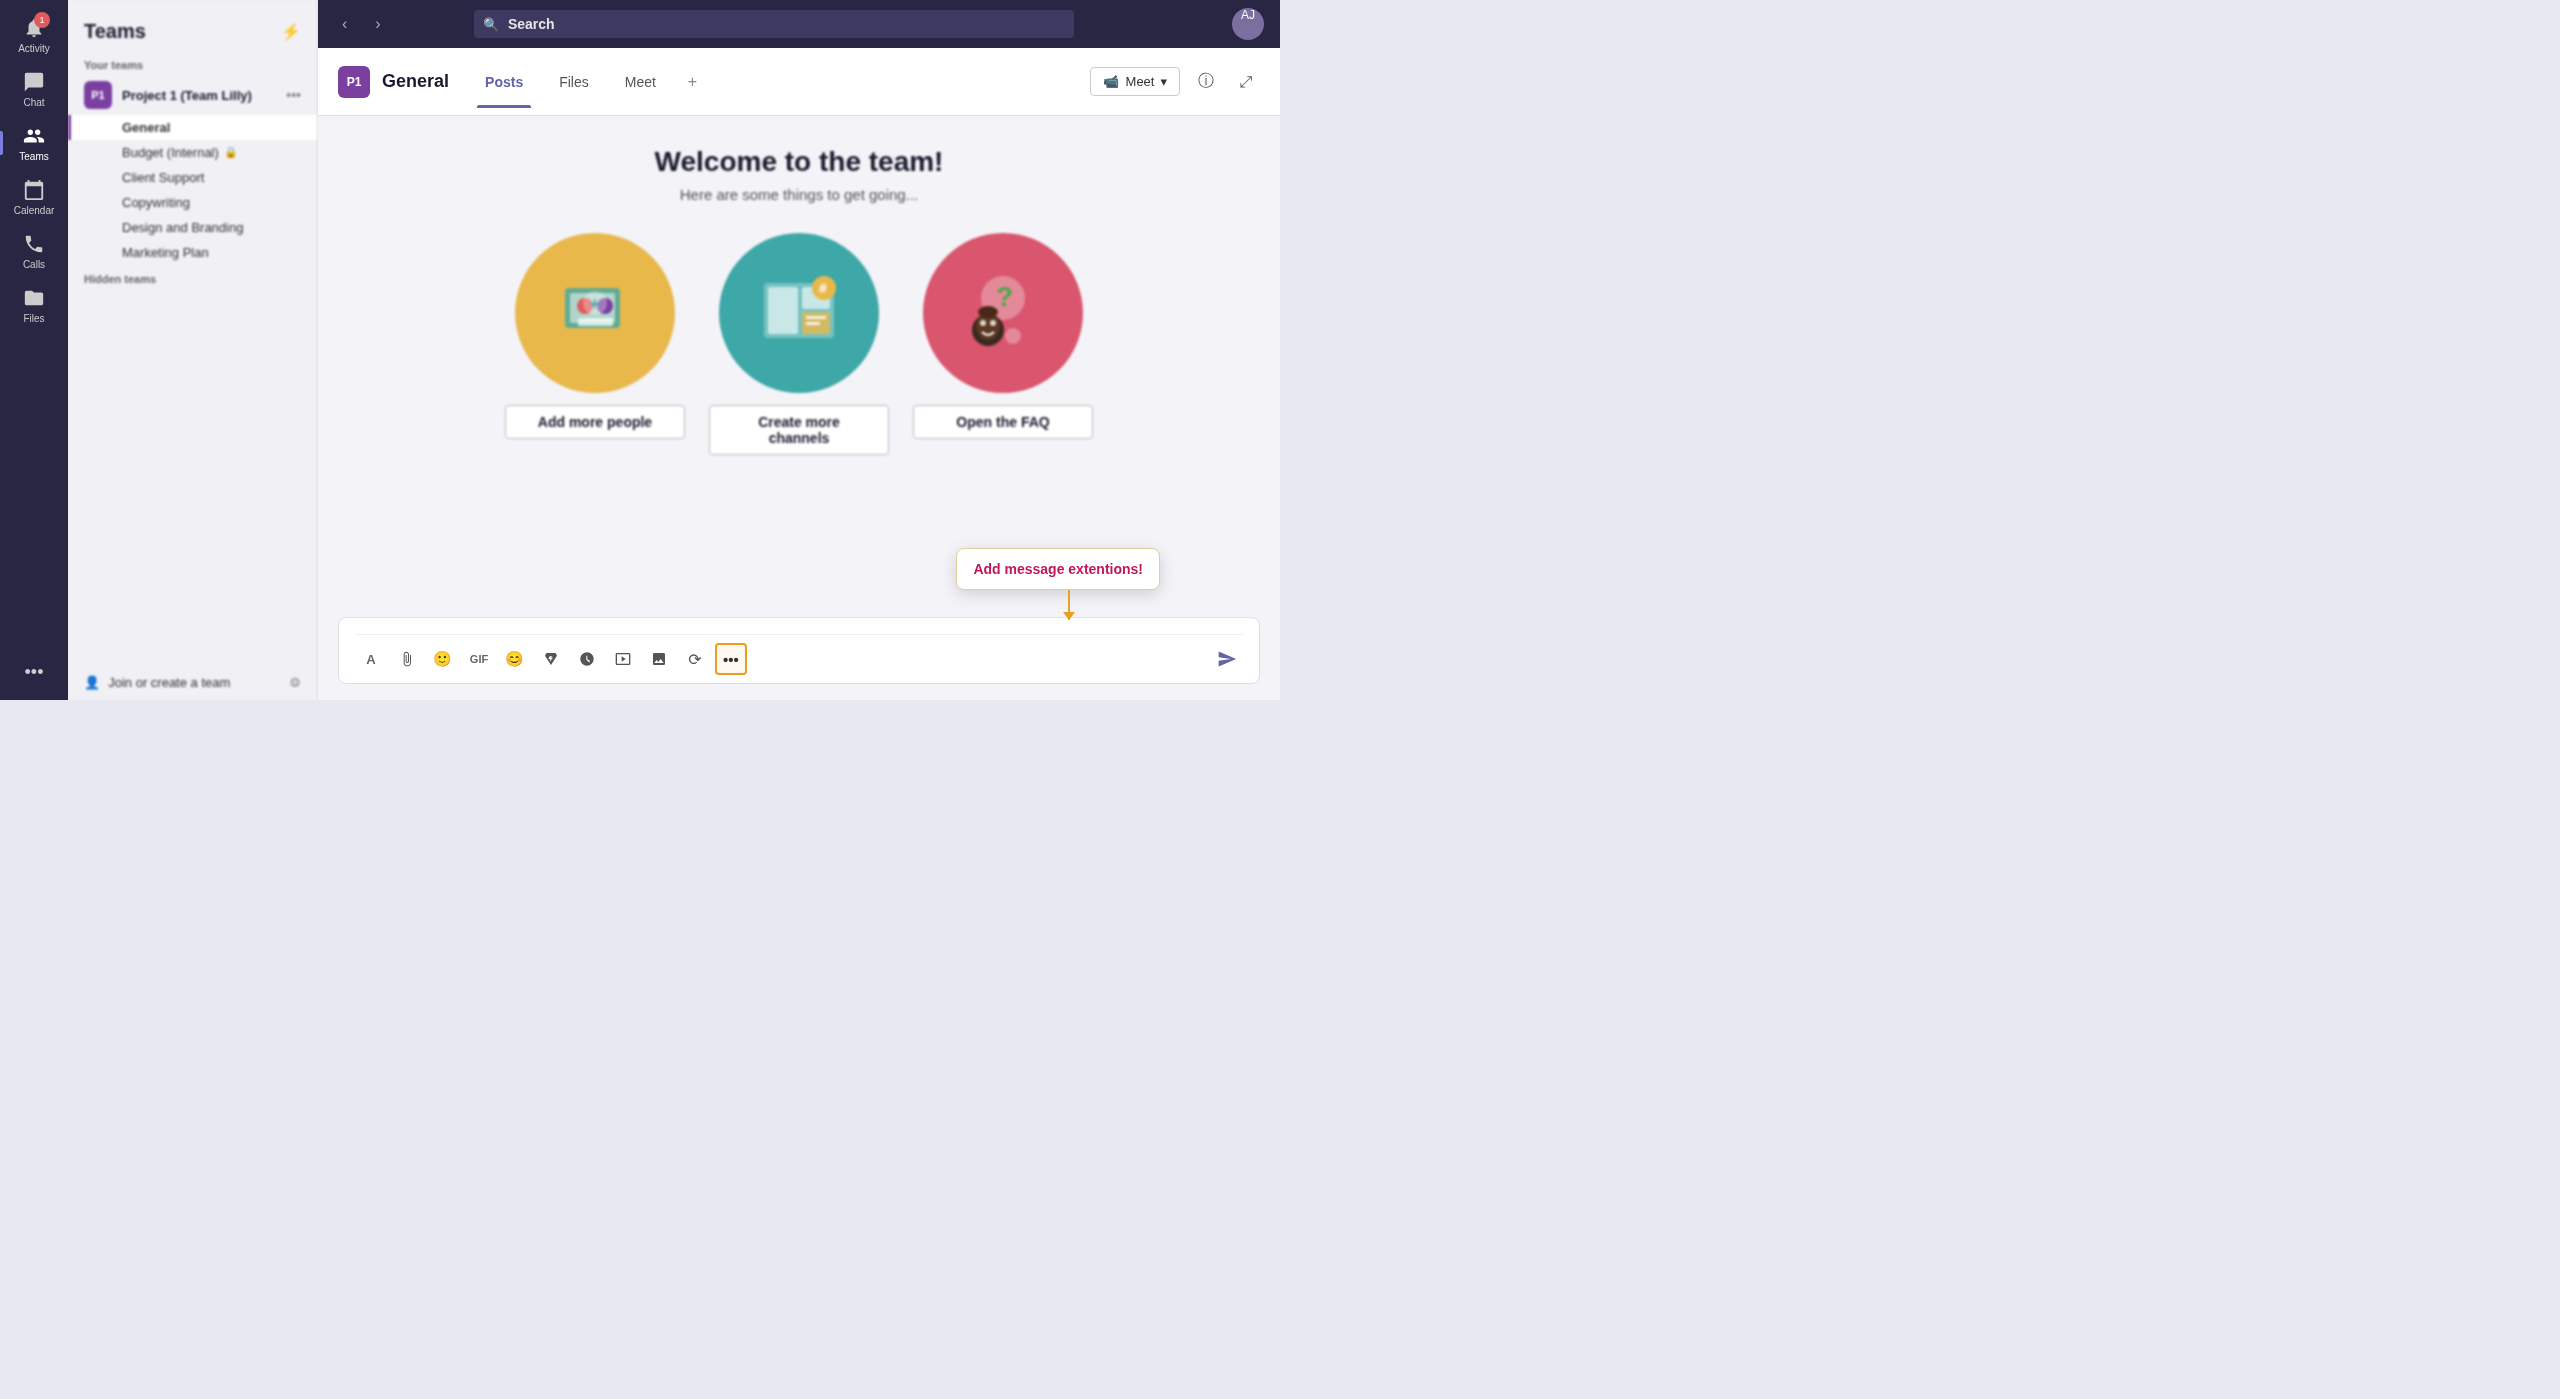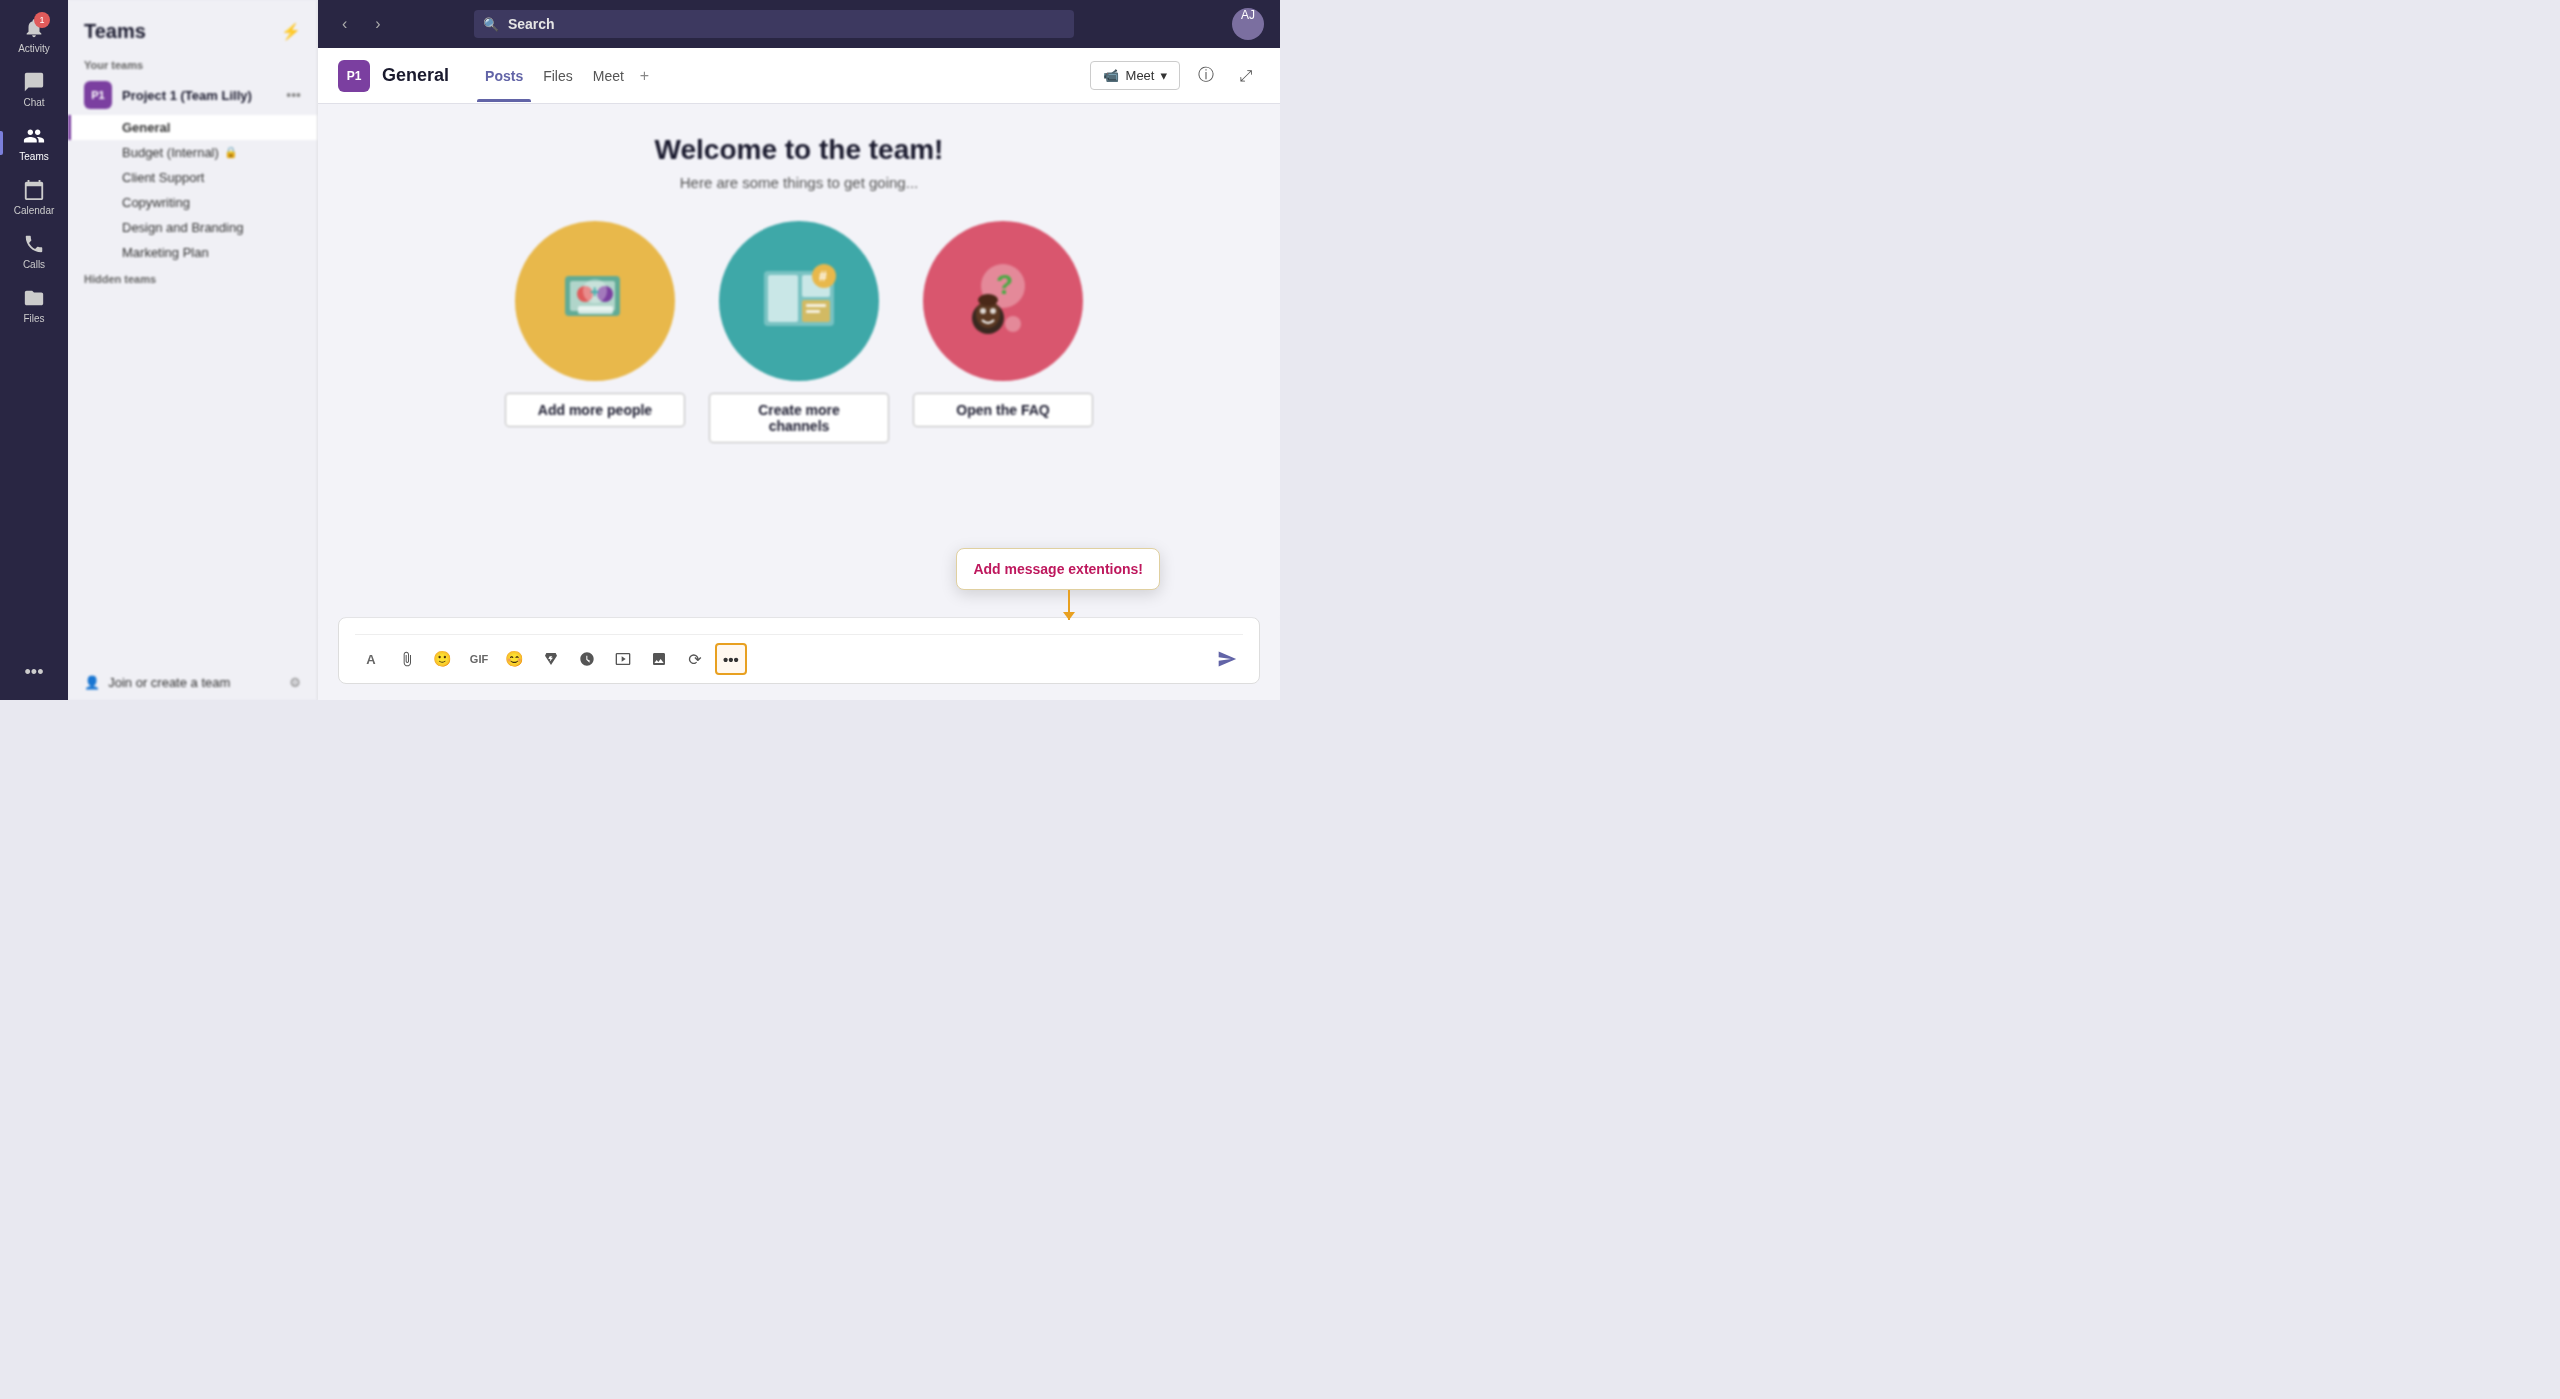--- a/index.html
+++ b/index.html
@@ -180,41 +180,41 @@
       width: 32px; height: 32px;
       border-radius: 50%;
       background: #7b6fa0;
       margin-left: auto;
       display: flex; align-items: flex-start; justify-content: center;
       color: white; font-size: 12px;
     }
 
     
     .channel-header {
-      height: 56px;
+      height: 68px;
       background: #fff;
       display: flex;
       align-items: center;
       padding: 0 20px;
       border-bottom: 1px solid #e0e0e8;
       gap: 12px;
       flex-shrink: 0;
     }
     .channel-team-avatar {
       width: 32px; height: 32px;
       border-radius: 6px;
       background: #7b3fa0;
       display: flex; align-items: center; justify-content: center;
       color: white; font-size: 12px; font-weight: bold;
     }
     .channel-name { font-size: 18px; font-weight: 700; color: #1a1a2e; }
     .channel-tabs {
       display: flex;
       align-items: center;
-      gap: 4px;
+      gap: 20px;
       margin-left: 16px;
     }
     .channel-tab {
       font-size: 14px;
       color: #555;
       padding: 4px 8px;
       cursor: pointer;
       position: relative;
     }
     .channel-tab.active {

